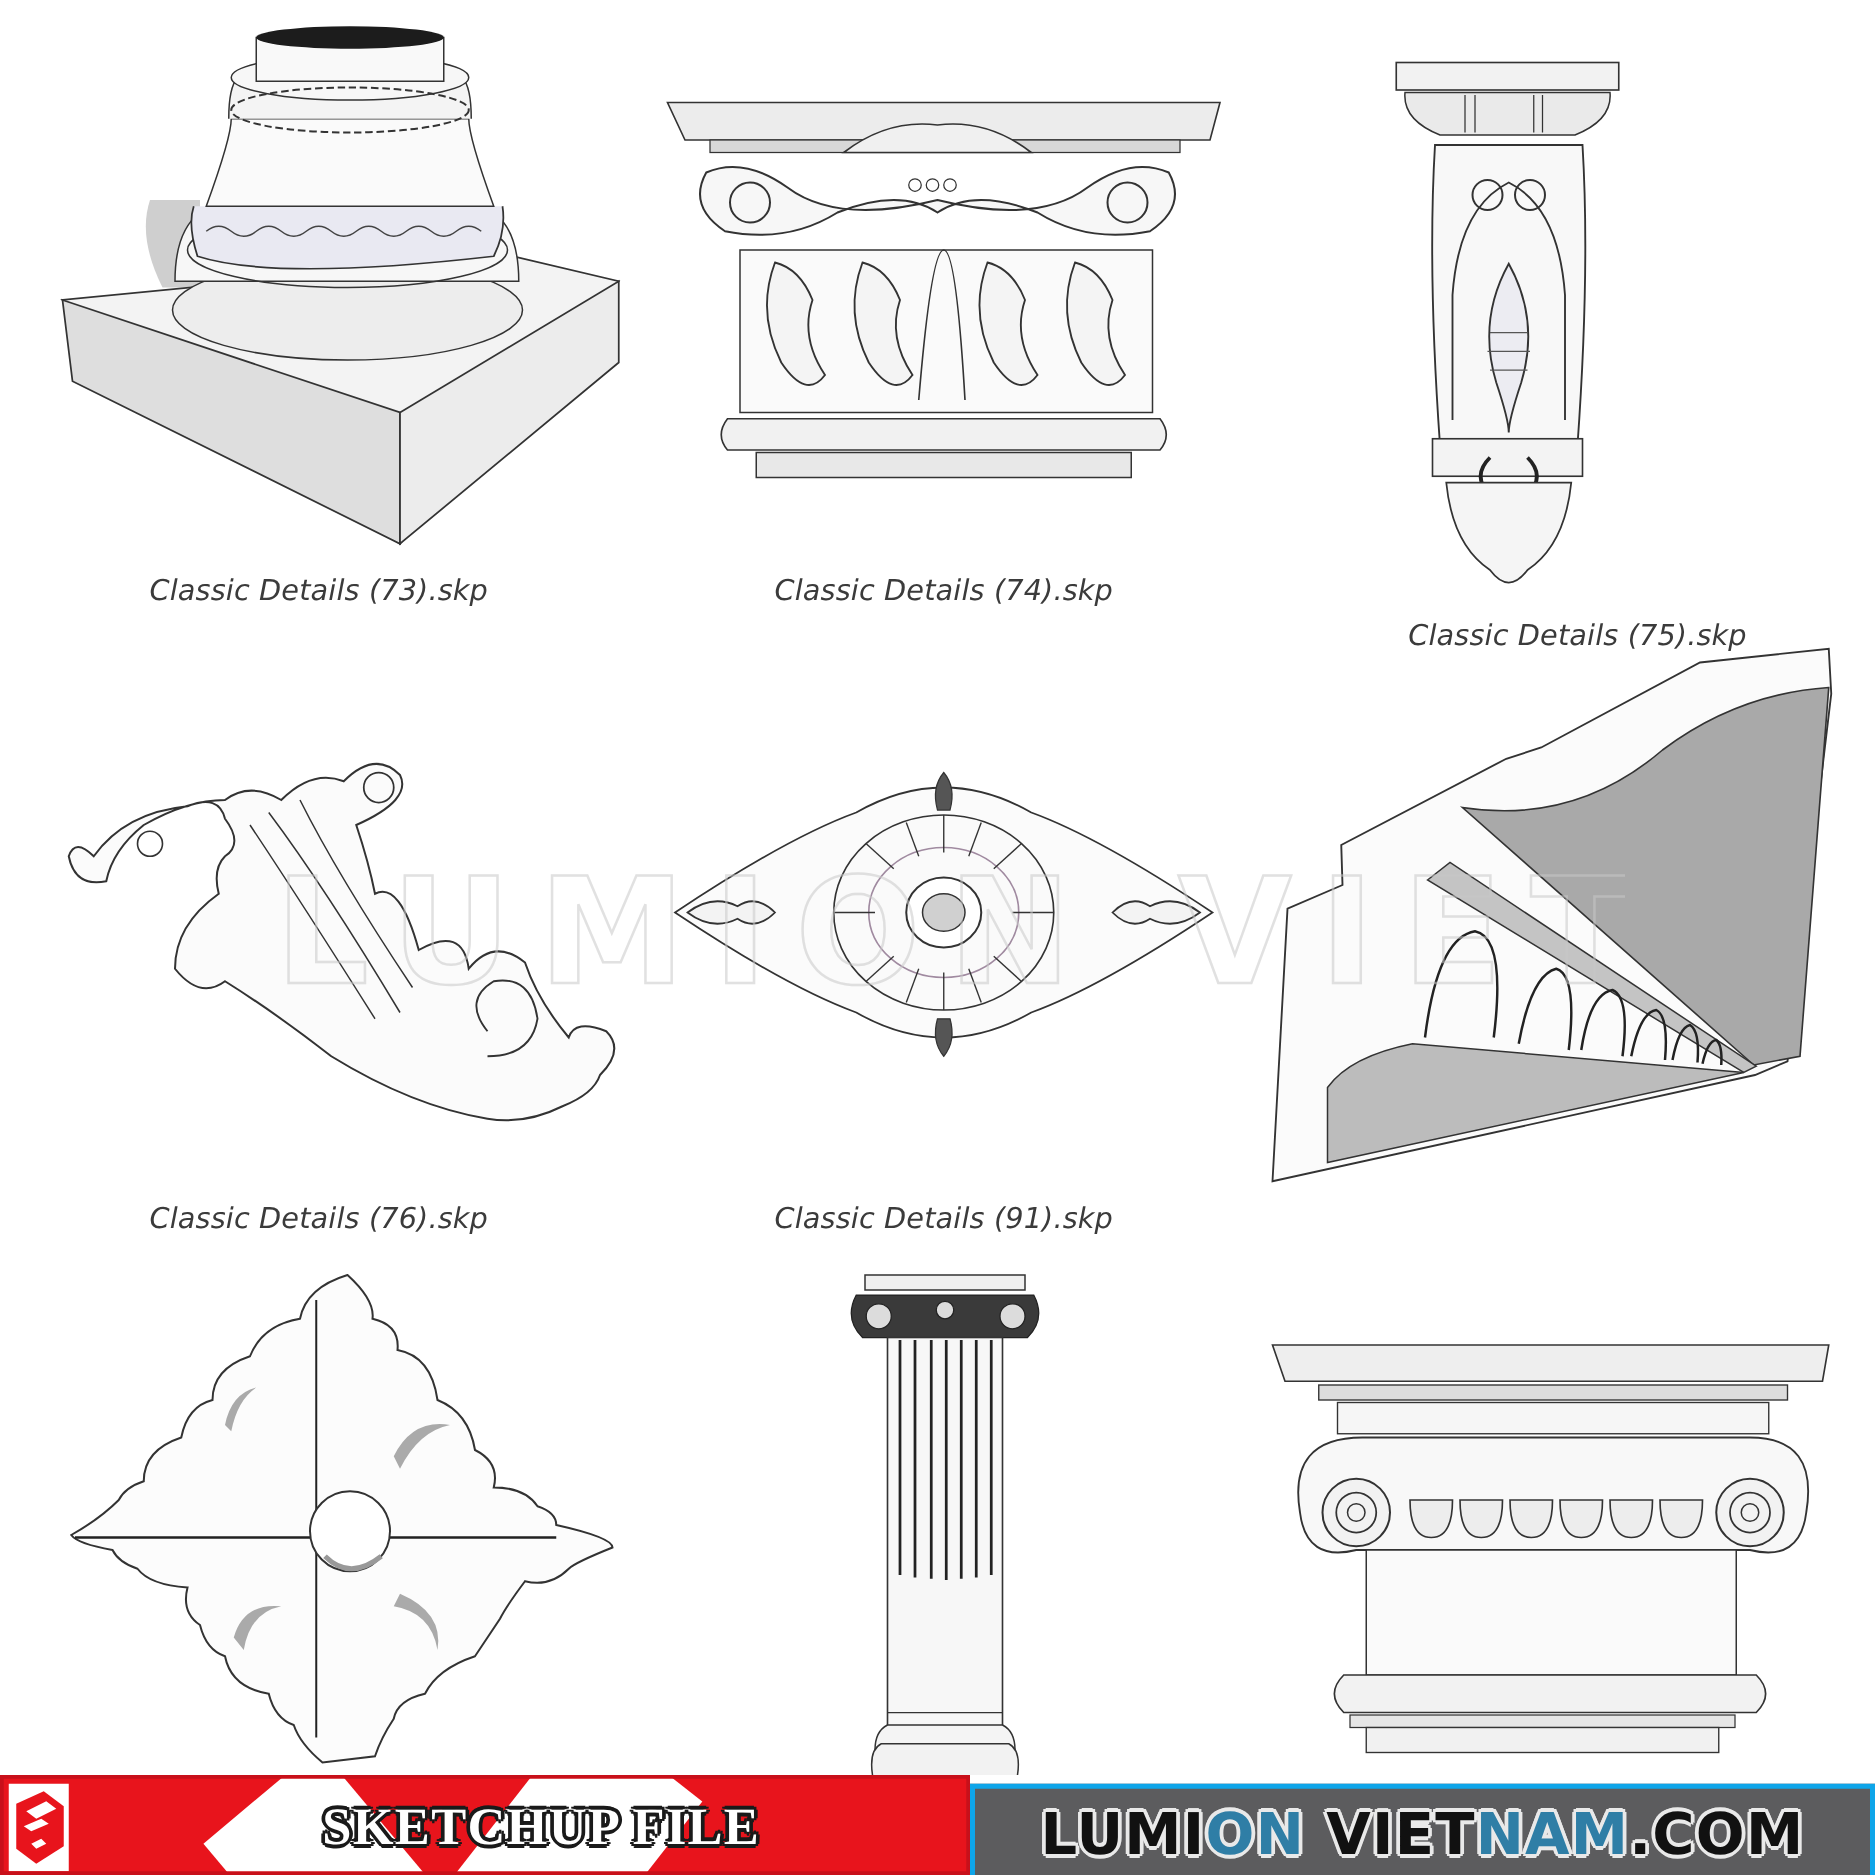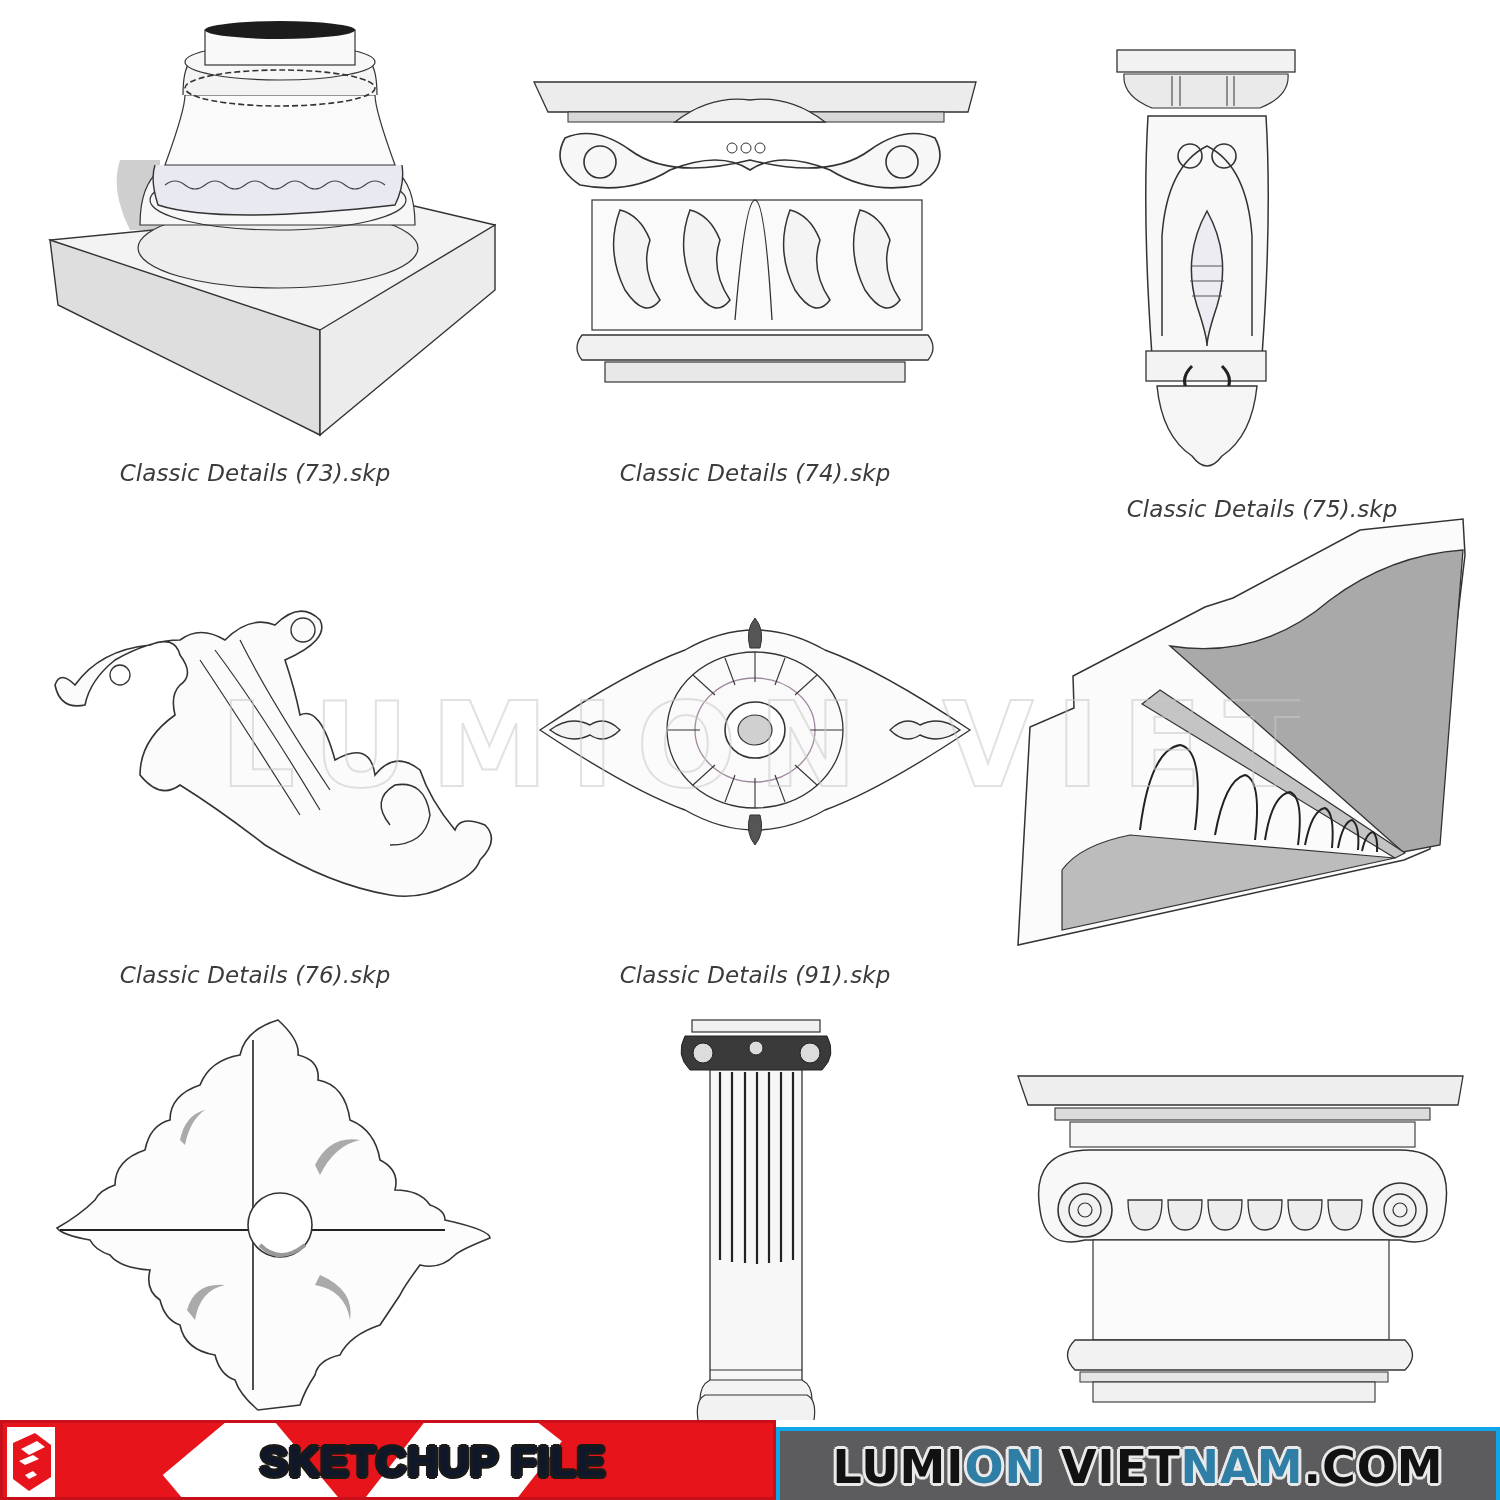--- a/index.html
+++ b/index.html
@@ -30,22 +30,22 @@
   }
   .footer-left .stripe {
     position: absolute; width: 120px; height: 200px; background: #ffffff; top: -40px;
     transform: rotate(38deg);
   }
   .logo-box {
     position: absolute; left: 4px; top: 4px; width: 48px; height: 70px; background: #ffffff;
   }
   .sketchup-label {
     position: absolute; left: 150px; top: 6px; width: 560px; height: 66px; text-align: center;
-    font-family: Liberation Sans, sans-serif; font-weight: bold; font-size: 42px; line-height: 66px;
-    color: #0f172a; letter-spacing: 1px;
+    font-family: Liberation Serif, serif; font-weight: bold; font-size: 42px; line-height: 66px;
+    color: #ffffff; letter-spacing: 1px;
     text-shadow: 3px 0 0 #1a1a1a, -3px 0 0 #1a1a1a, 0 3px 0 #1a1a1a, 0 -3px 0 #1a1a1a,
                  2px 2px 0 #1a1a1a, -2px -2px 0 #1a1a1a, 2px -2px 0 #1a1a1a, -2px 2px 0 #1a1a1a;
   }
   .footer-right {
     position: absolute; left: 776px; top: 7px; width: 724px; height: 80px;
     background: #5c5c5e; border: 4px solid #0ea5e9;
   }
   .brand {
     position: absolute; left: 0; top: 0; width: 100%; height: 72px; text-align: center;
     font-family: "DejaVu Sans", sans-serif; font-weight: bold; font-size: 46px; line-height: 72px;

